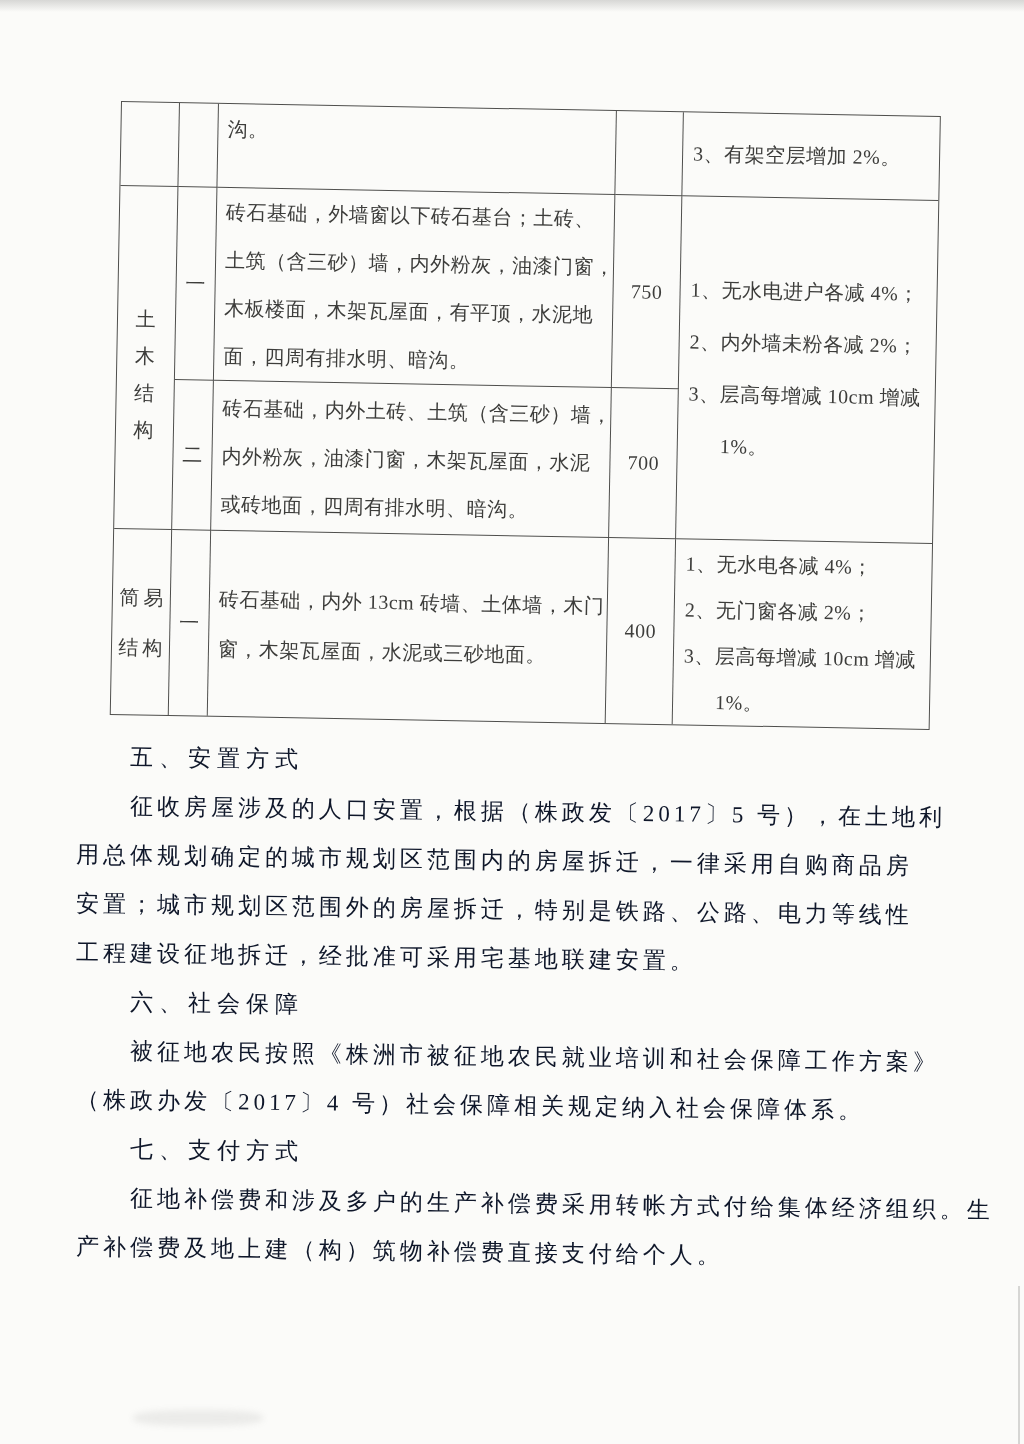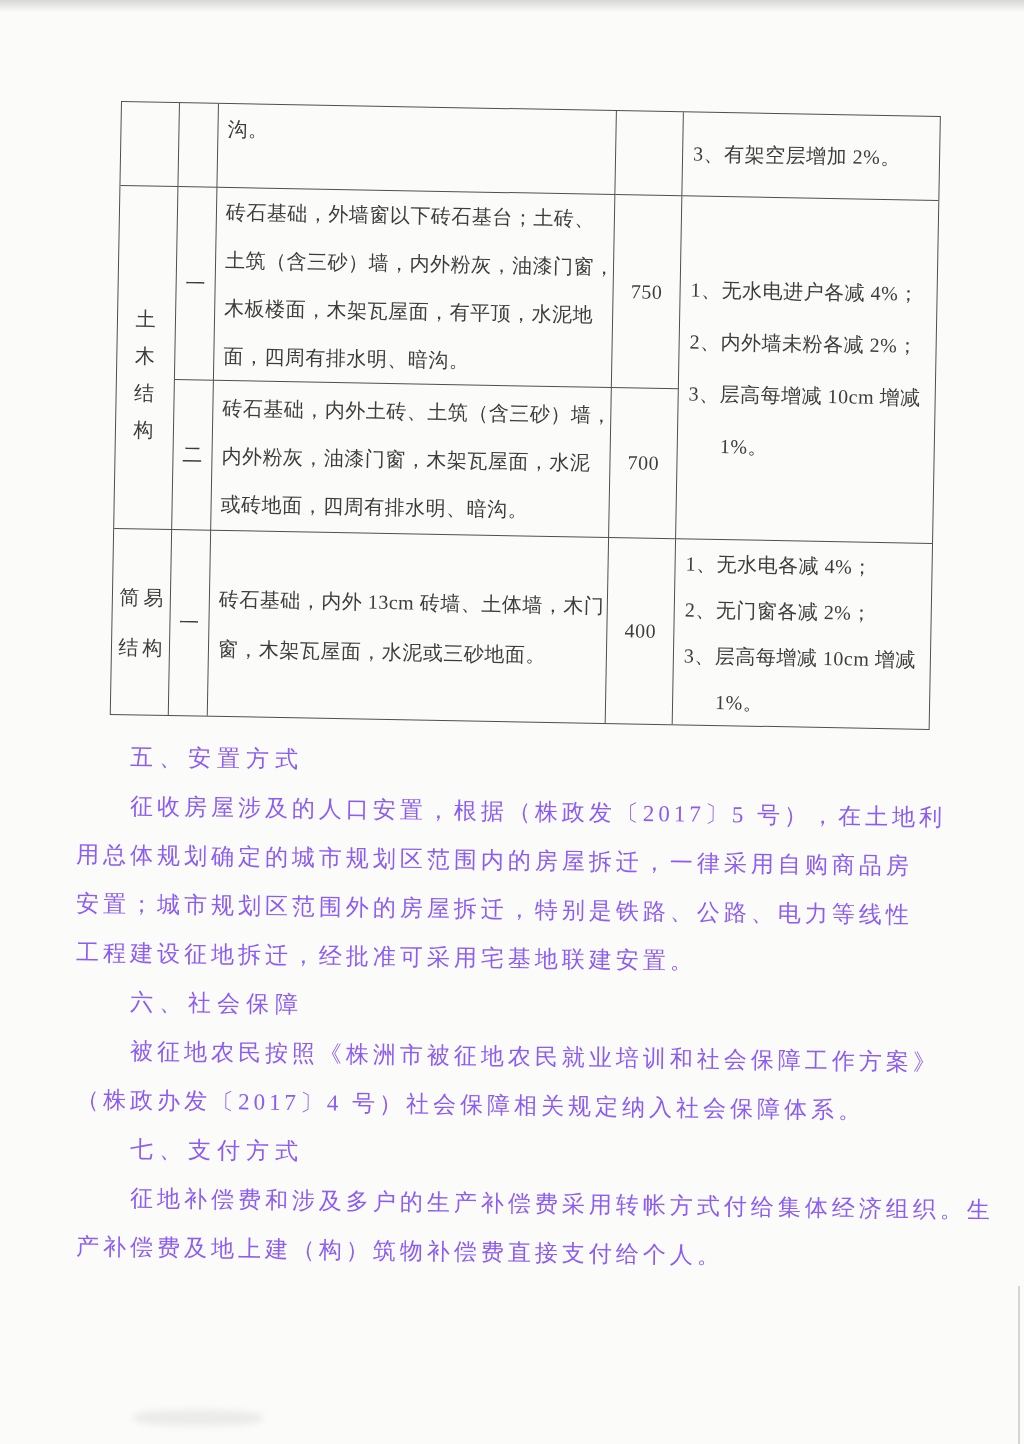--- a/index.html
+++ b/index.html
@@ -59,21 +59,21 @@
   .cat-vertical span {
     writing-mode:vertical-rl; text-orientation:upright;
     letter-spacing:37px; white-space:nowrap;
   }
   .cat-two-lines { display:flex; flex-direction:column; align-items:center; justify-content:center; }
   .cat-two-lines div { height:50px; line-height:50px; letter-spacing:4px; text-indent:4px; }
 
   
   #textblock {
     position:absolute; left:76px; top:732px; width:884px;
-    font-size:23px; color:#8b5cf6;
+    font-size:23px; color:#0f172a;
   }
   .tline {
     height:49px; line-height:49px; white-space:nowrap;
     letter-spacing:4px;
     transform:rotate(0.8deg); transform-origin:0 50%;
   }
   .tline.head { letter-spacing:6px; }
   .tline.ind { padding-left:54px; }
 </style>
 </head>

